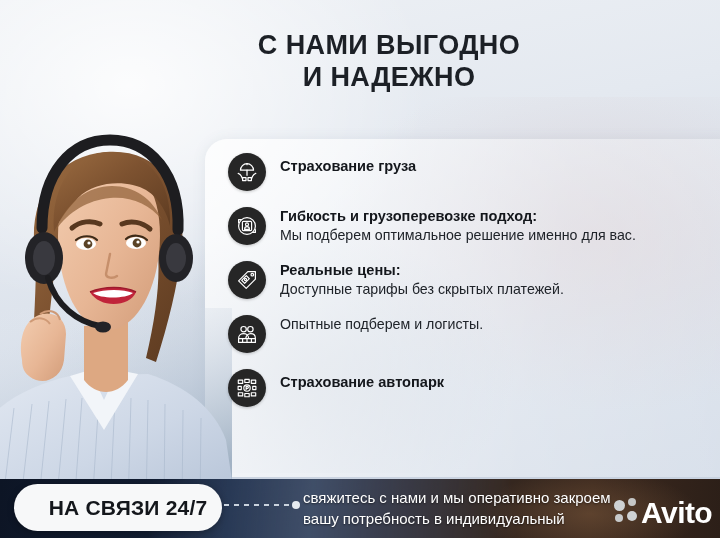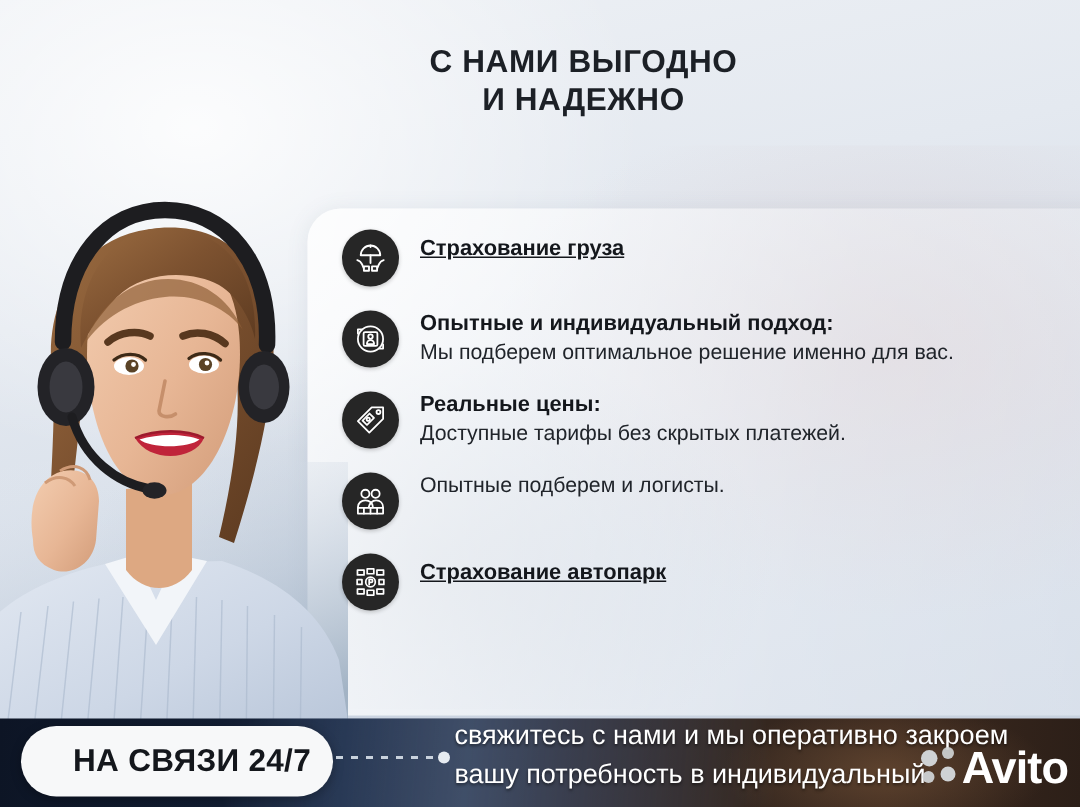--- a/index.html
+++ b/index.html
@@ -43,21 +43,21 @@
   
   .headline{
     position:absolute; left:0; top:30px;
     width:720px;
     text-align:center;
     z-index:6;
     padding-left:58px;
   }
   .headline-line{
     display:block;
-    font-size:21px;
+    font-size:27px;
     font-weight:bold;
     letter-spacing:.4px;
     line-height:1.17;
     color:#1c2026;
     text-transform:uppercase;
   }
 
   
   .feature-panel{
     position:absolute;
@@ -113,21 +113,21 @@
     white-space:nowrap;
   }
   .feature-desc{
     display:block;
     font-size:14.2px;
     font-weight:normal;
     color:#20242a;
     line-height:1.32;
     white-space:nowrap;
   }
-  .feature-item.spaced-solo .feature-title{ line-height:1.9;text-decoration:underline; }
+  .feature-item.spaced-solo .feature-title{ line-height:1.9; }
 
   
   .photo{
     position:absolute;
     left:0; top:108px;
     width:232px; height:400px;
     z-index:5;
   }
   .photo svg{ display:block; }
 
@@ -208,21 +208,21 @@
 
   
   .cta-text{
     position:absolute;
     left:303px; bottom:8px;
     z-index:12;
     width:320px;
   }
   .cta-line{
     display:block;
-    font-size:18px;
+    font-size:15px;
     color:#ffffff;
     line-height:1.44;
     white-space:nowrap;
     text-shadow:0 1px 2px rgba(0,0,0,.5);
   }
 
   
   .avito-logo{
     position:absolute;
     right:8px; bottom:10px;
@@ -293,21 +293,21 @@
         <svg width="24" height="24" viewBox="0 0 24 24" fill="none" stroke="#ffffff" stroke-width="1.2" stroke-linecap="round" stroke-linejoin="round">
           <circle cx="12" cy="12" r="8.4"></circle>
           <rect x="7.4" y="7.4" width="9.2" height="9.2" rx="1"></rect>
           <circle cx="12" cy="10.4" r="1.5"></circle>
           <path d="M9.6 15.4c0-1.6 1.1-2.7 2.4-2.7s2.4 1.1 2.4 2.7z"></path>
           <path d="M3.6 8.4V5.6h2.8"></path>
           <path d="M20.4 15.6v2.8h-2.8"></path>
         </svg>
       </span>
       <span class="feature-text">
-        <span class="feature-title">Опытные и индивидуальный подход:</span>
+        <span class="feature-title">Гибкость и грузоперевозке подход:</span>
         <span class="feature-desc">Мы подберем оптимальное решение именно для вас.</span>
       </span>
     </div>
 
     <div class="feature-item">
       <span class="feature-icon">
         <svg width="24" height="24" viewBox="0 0 24 24" fill="none" stroke="#ffffff" stroke-width="1.2" stroke-linecap="round" stroke-linejoin="round">
           <path d="M12.8 3.6h7.6v7.6L11.2 20.4 3.6 12.8z"></path>
           <circle cx="17.3" cy="6.7" r="1.3"></circle>
           <rect x="7.2" y="9.4" width="6.6" height="4.2" transform="rotate(-45 10.5 11.5)"></rect>

